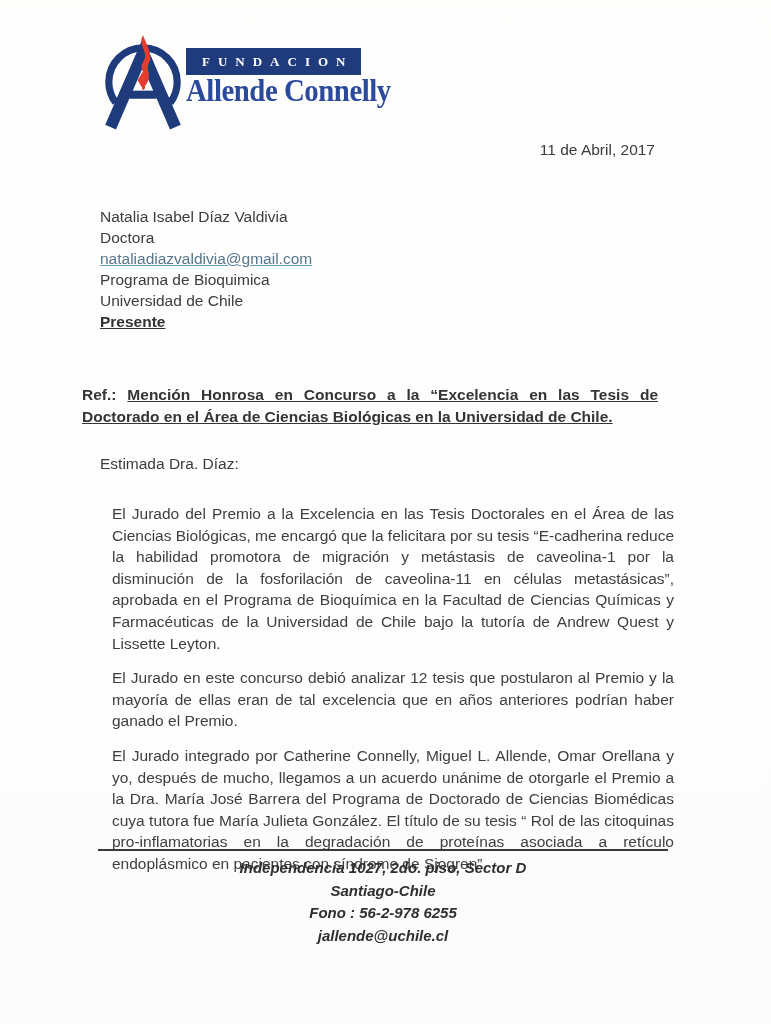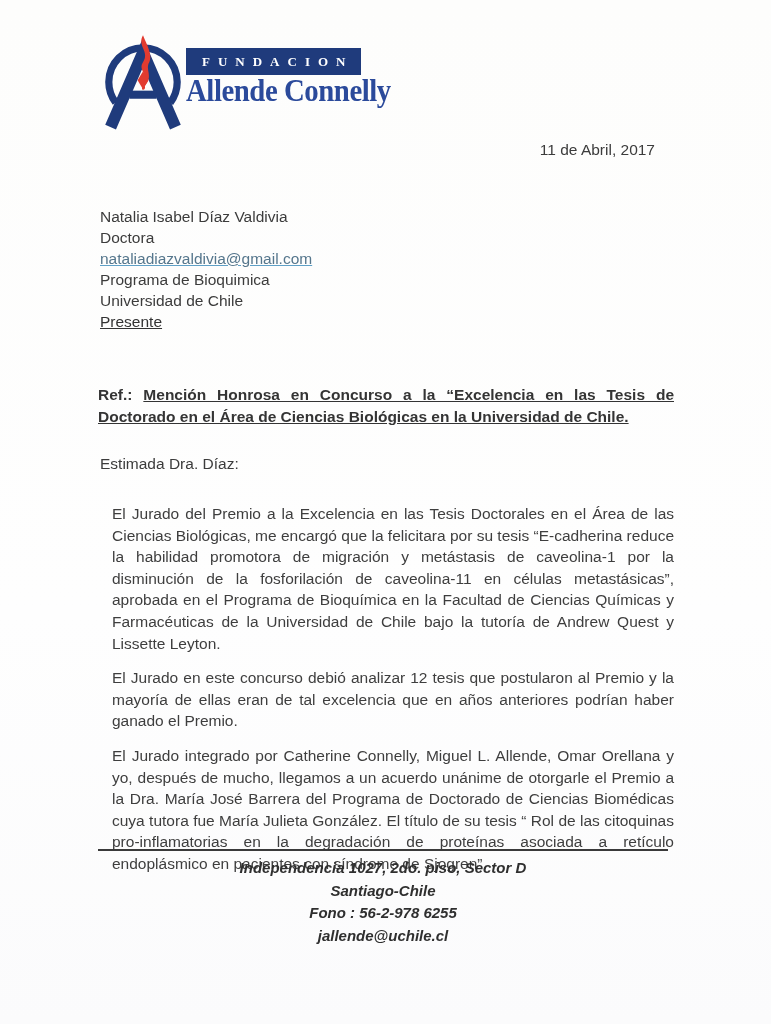--- a/index.html
+++ b/index.html
@@ -43,24 +43,24 @@
   }
   
   .date-line{position:absolute;top:141px;right:116px;font-size:15.5px;color:#3c3c3c;}
   
   .recipient{position:absolute;top:206px;left:100px;font-size:15.5px;line-height:21px;color:#3c3c3c;}
   .recipient-email{
     color:#55768c;
     text-decoration:underline;
     text-decoration-color:#5fa0c7;
   }
-  .presente{font-weight:normal;text-decoration:underline;color:#333;}
+  .presente{font-weight:bold;text-decoration:underline;color:#333;}
   
   .ref{
-    position:absolute;top:384px;left:98px;width:576px;
+    position:absolute;top:384px;left:82px;width:576px;
     font-weight:bold;font-size:15.5px;line-height:22px;
     text-align:justify;color:#343434;
   }
   .ref-text{text-decoration:underline;}
   
   .salutation{position:absolute;top:455px;left:100px;font-size:15.5px;color:#3c3c3c;}
   .body-text{
     position:absolute;top:503px;left:100px;width:574px;
     font-size:15.5px;line-height:21.6px;text-align:justify;color:#3e3e3e;
   }

